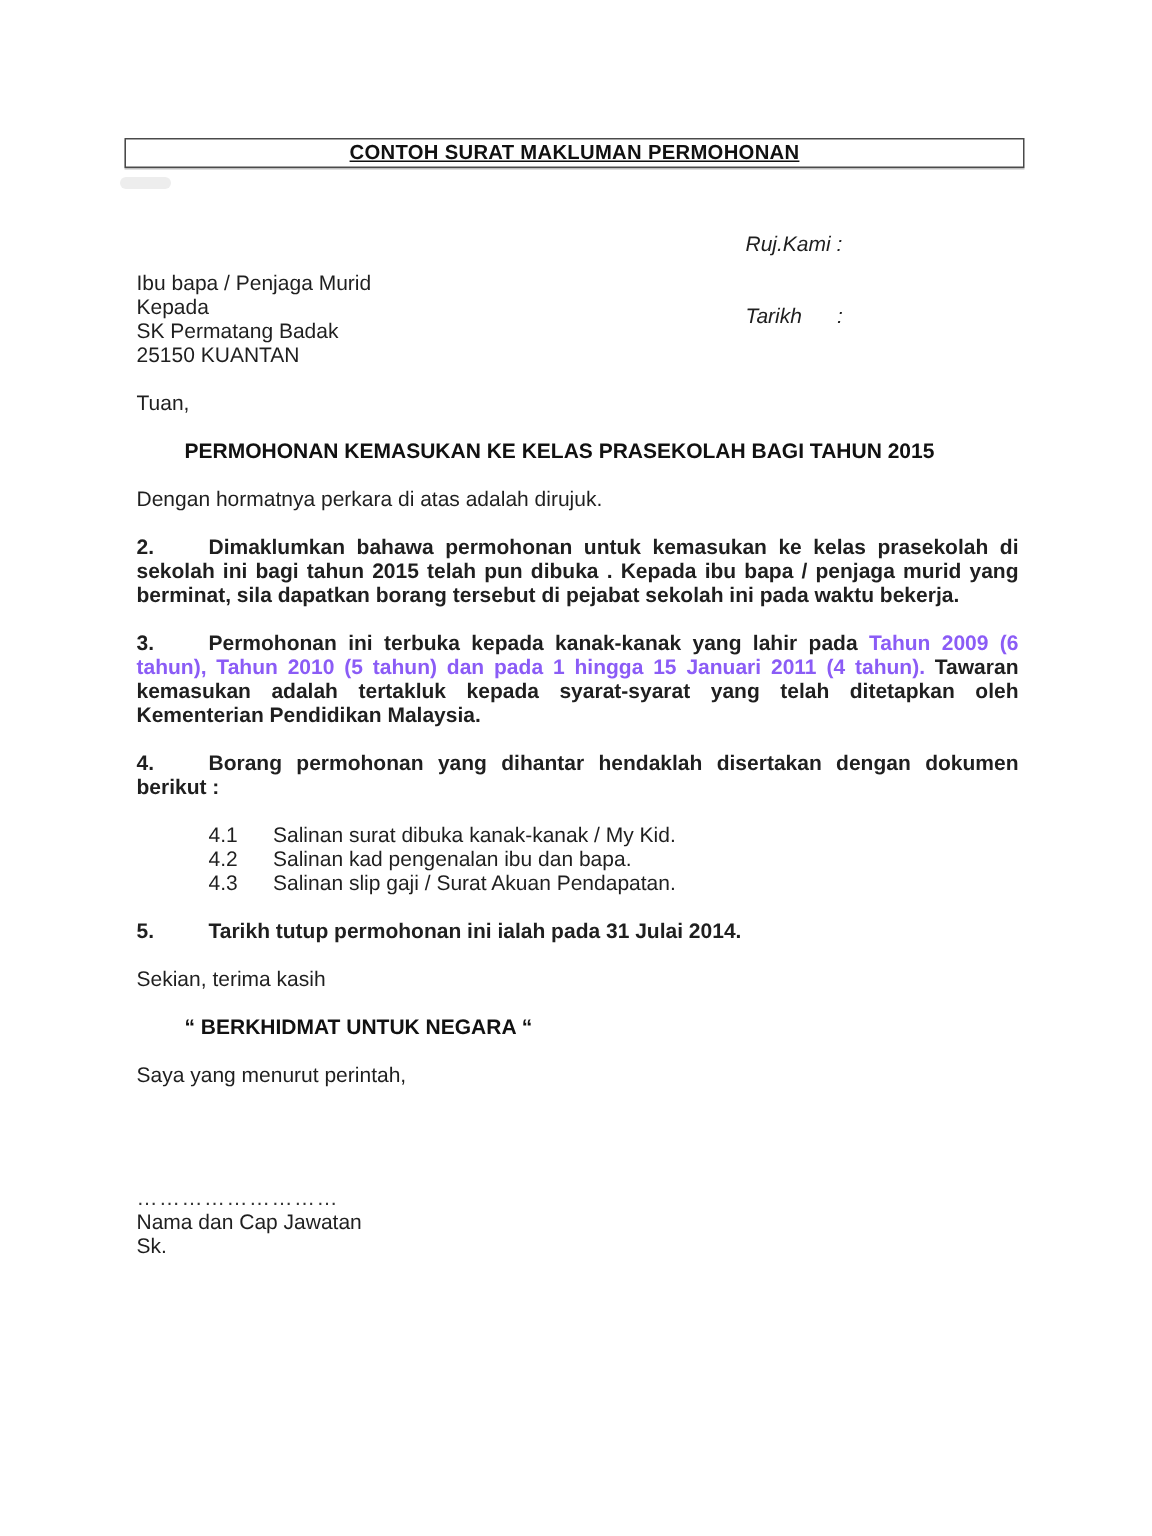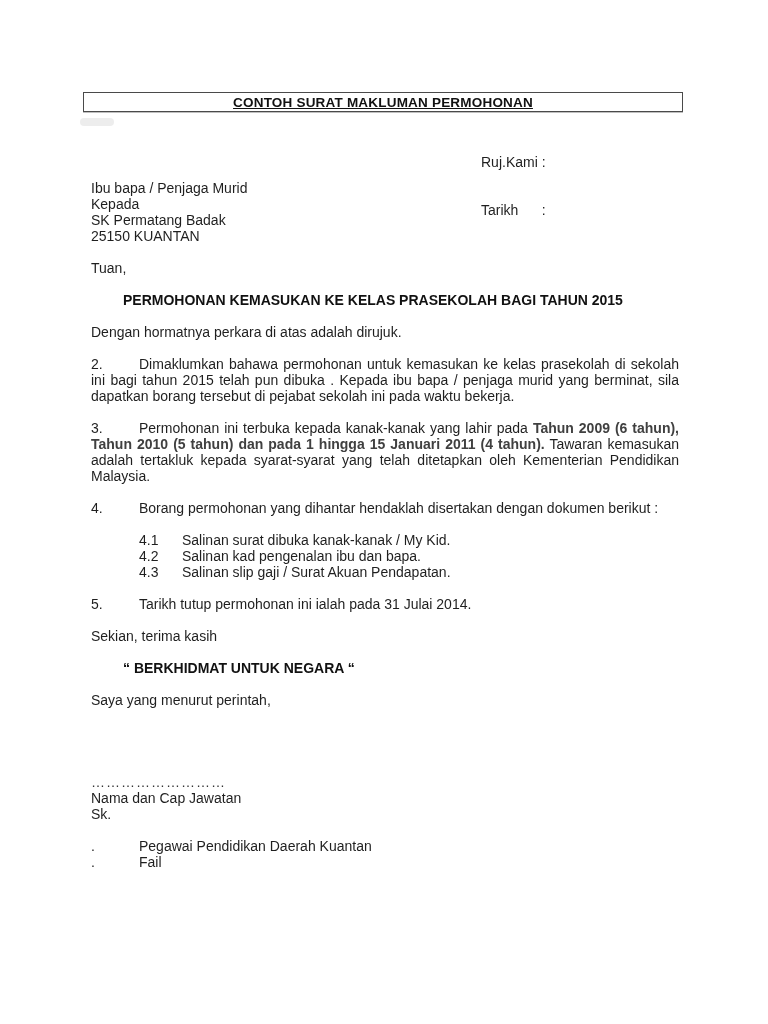--- a/index.html
+++ b/index.html
@@ -45,45 +45,47 @@
     position: absolute;
     left: 80px;
     top: 118px;
     width: 34px;
     height: 8px;
     background: #ededed;
     border-radius: 4px;
   }
   .ref-block {
     position: absolute;
-    left: 481px;
+    left: 497px;
     top: 122px;
     font-size: 14px;
     line-height: 16px;
     white-space: pre;
+    font-style: italic;
   }
   .content {
     position: absolute;
     left: 91px;
     top: 180px;
     width: 588px;
     font-size: 14px;
     line-height: 16px;
   }
   .line { min-height: 16px; }
   .mb { margin-bottom: 16px; }
   .para {
     text-align: justify;
     margin: 0 0 16px 0;
+    font-weight: bold;
   }
   .num {
     display: inline-block;
     width: 48px;
   }
-  .para b { color: #404040; }
+  .para b { color: #8b5cf6; }
   .subject, .motto {
     font-weight: bold;
     color: #111;
     margin-bottom: 16px;
     margin-left: 32px;
   }
   .checklist {
     padding-left: 48px;
     margin-bottom: 16px;
   }
@@ -156,20 +158,16 @@
 
     <div class="line">Saya yang menurut perintah,</div>
 
     <div class="signature">
       <div class="dotted">………………………</div>
       <div class="line">Nama dan Cap Jawatan</div>
     </div>
 
     <div class="cc">
       <div class="line cc-label">Sk.</div>
-      <div id="cc-items">
-          <div class="line"><span class="num">.</span><span>Pegawai Pendidikan Daerah Kuantan</span></div>
-          <div class="line"><span class="num">.</span><span>Fail</span></div>
-        </div>
     </div>
 
   </div>
 </div>
 
 </body></html>

